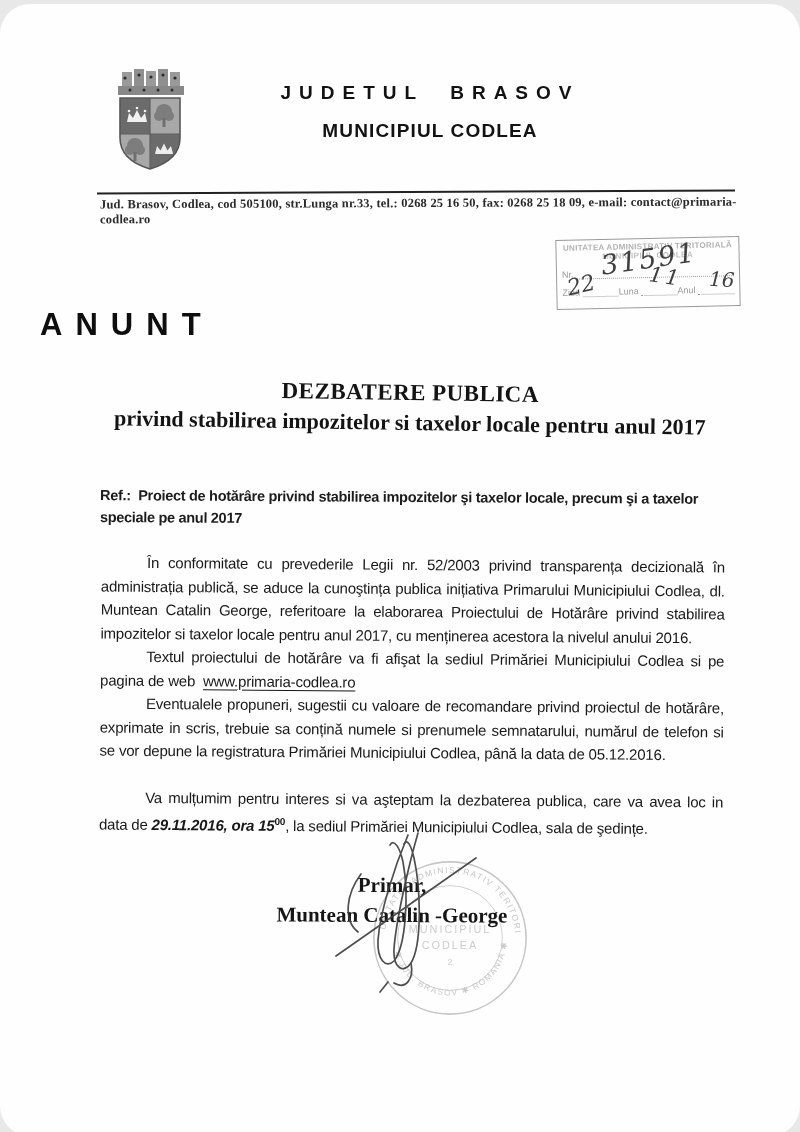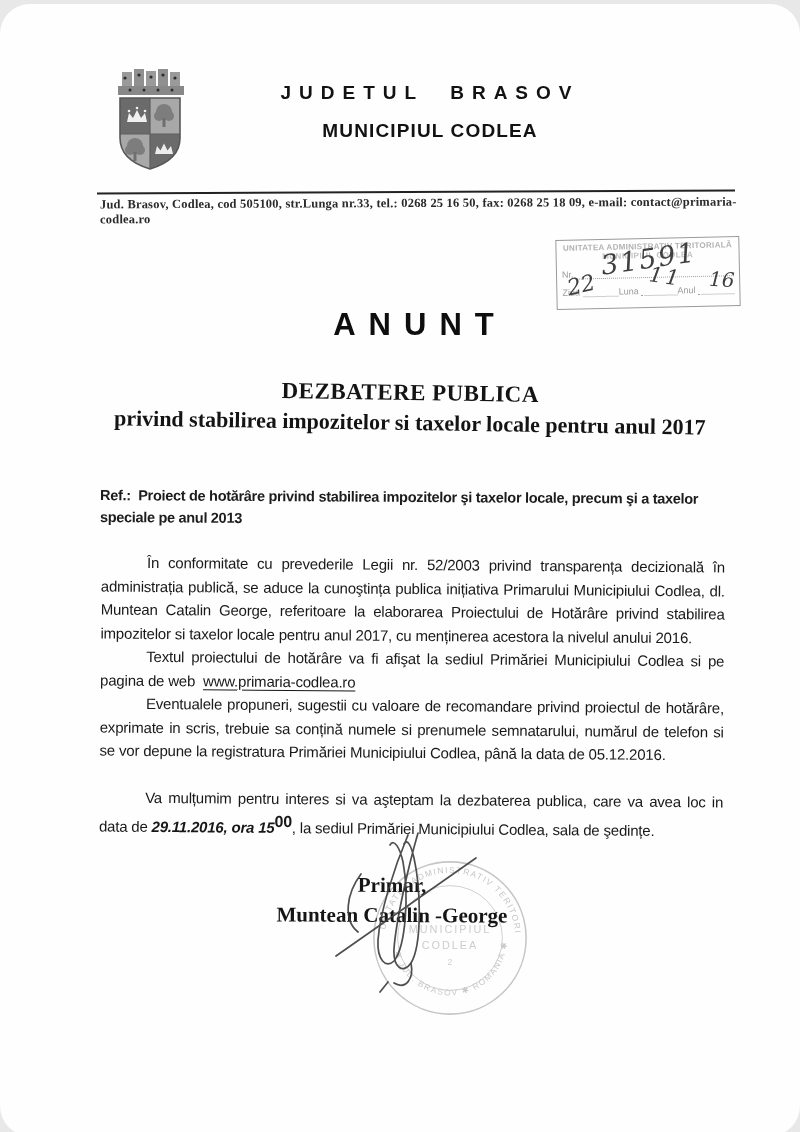--- a/index.html
+++ b/index.html
@@ -50,21 +50,21 @@
     position:absolute;font-family:"DejaVu Serif",serif;font-style:italic;
     color:#3f3f3f;line-height:1;
   }
   .hw-nr{left:44px;top:6px;font-size:27px;transform:rotate(-7deg);letter-spacing:2px;}
   .hw-day{left:10px;top:34px;font-size:22px;transform:rotate(-12deg);}
   .hw-month{left:92px;top:28px;font-size:21px;transform:rotate(10deg);letter-spacing:3px;}
   .hw-year{left:152px;top:32px;font-size:20px;transform:rotate(4deg);}
   
   .doc-title{
     position:absolute;left:40px;top:303px;width:760px;margin:0;
-    text-align:center;font-size:31px;font-weight:bold;
+    text-align:left;font-size:31px;font-weight:bold;
     letter-spacing:0.42em;color:#0e0e0e;
   }
   .subject{
     position:absolute;left:60px;top:376px;width:700px;
     text-align:center;font-family:"Liberation Serif",serif;font-weight:bold;
     color:#141414;transform:rotate(0.9deg);
   }
   .subject-l1{font-size:23px;letter-spacing:0.02em;}
   .subject-l2{font-size:22px;margin-top:4px;}
   
@@ -75,21 +75,21 @@
   }
   
   .bodytext{
     position:absolute;left:100px;top:549px;width:624px;
     font-size:15px;line-height:23.5px;letter-spacing:-0.2px;
     text-align:justify;transform:rotate(0.45deg);color:#181818;
   }
   .bodytext p{margin:0;text-indent:46px;}
   .bodytext p.gap{margin-top:23px;}
   .weblink{color:#181818;text-decoration:underline;text-underline-offset:3px;}
-  .sup00{vertical-align:super;font-size:16px;font-weight:bold;}
+  .sup00{vertical-align:super;font-size:10px;font-weight:bold;}
   b{font-weight:bold;font-style:italic;}
   
   .sig{
     position:absolute;left:0;top:866px;width:784px;
     text-align:center;font-family:"Liberation Serif",serif;font-weight:bold;
     font-size:21px;line-height:30px;color:#151515;transform:rotate(0.3deg);
     z-index:3;
   }
   .seal{position:absolute;left:366px;top:850px;width:168px;height:168px;z-index:2;}
   .scribble{position:absolute;left:328px;top:828px;width:175px;height:162px;z-index:4;}
@@ -179,21 +179,21 @@
     <span class="hw hw-year">16</span>
   </div>
 
   <h1 class="doc-title">ANUNT</h1>
 
   <div class="subject">
     <div class="subject-l1">DEZBATERE PUBLICA</div>
     <div class="subject-l2">privind stabilirea impozitelor si taxelor locale pentru anul 2017</div>
   </div>
 
-  <div class="ref"><span>Ref.:</span>&nbsp; <span>Proiect de hotărâre privind stabilirea impozitelor şi taxelor locale, precum şi a taxelor speciale pe anul 2013</span></div>
+  <div class="ref"><span>Ref.:</span>&nbsp; <span>Proiect de hotărâre privind stabilirea impozitelor şi taxelor locale, precum şi a taxelor speciale pe anul 2017</span></div>
 
   <div class="bodytext">
     <p>În conformitate cu prevederile Legii nr. 52/2003 privind transparența decizională în administrația publică, se aduce la cunoştința publica inițiativa Primarului Municipiului Codlea, dl. Muntean Catalin George, referitoare la elaborarea Proiectului de Hotărâre privind stabilirea impozitelor si taxelor locale pentru anul 2017, cu menținerea acestora la nivelul anului 2016.</p>
     <p><span>Textul proiectului de hotărâre va fi afişat la sediul Primăriei Municipiului Codlea si pe pagina de web</span>&nbsp; <span class="weblink">www.primaria-codlea.ro</span></p>
     <p>Eventualele propuneri, sugestii cu valoare de recomandare privind proiectul de hotărâre, exprimate in scris, trebuie sa conțină numele si prenumele semnatarului, numărul de telefon si se vor depune la registratura Primăriei Municipiului Codlea, până la data de 05.12.2016.</p>
     <p class="gap"><span>Va mulțumim pentru interes si va aşteptam la dezbaterea publica, care va avea loc in data de</span> <b>29.11.2016, ora 15</b><span class="sup00">00</span><span>, la sediul Primăriei Municipiului Codlea, sala de şedințe.</span></p>
   </div>
 
   <svg class="seal" viewBox="0 0 170 170" aria-hidden="true">
     <defs>

